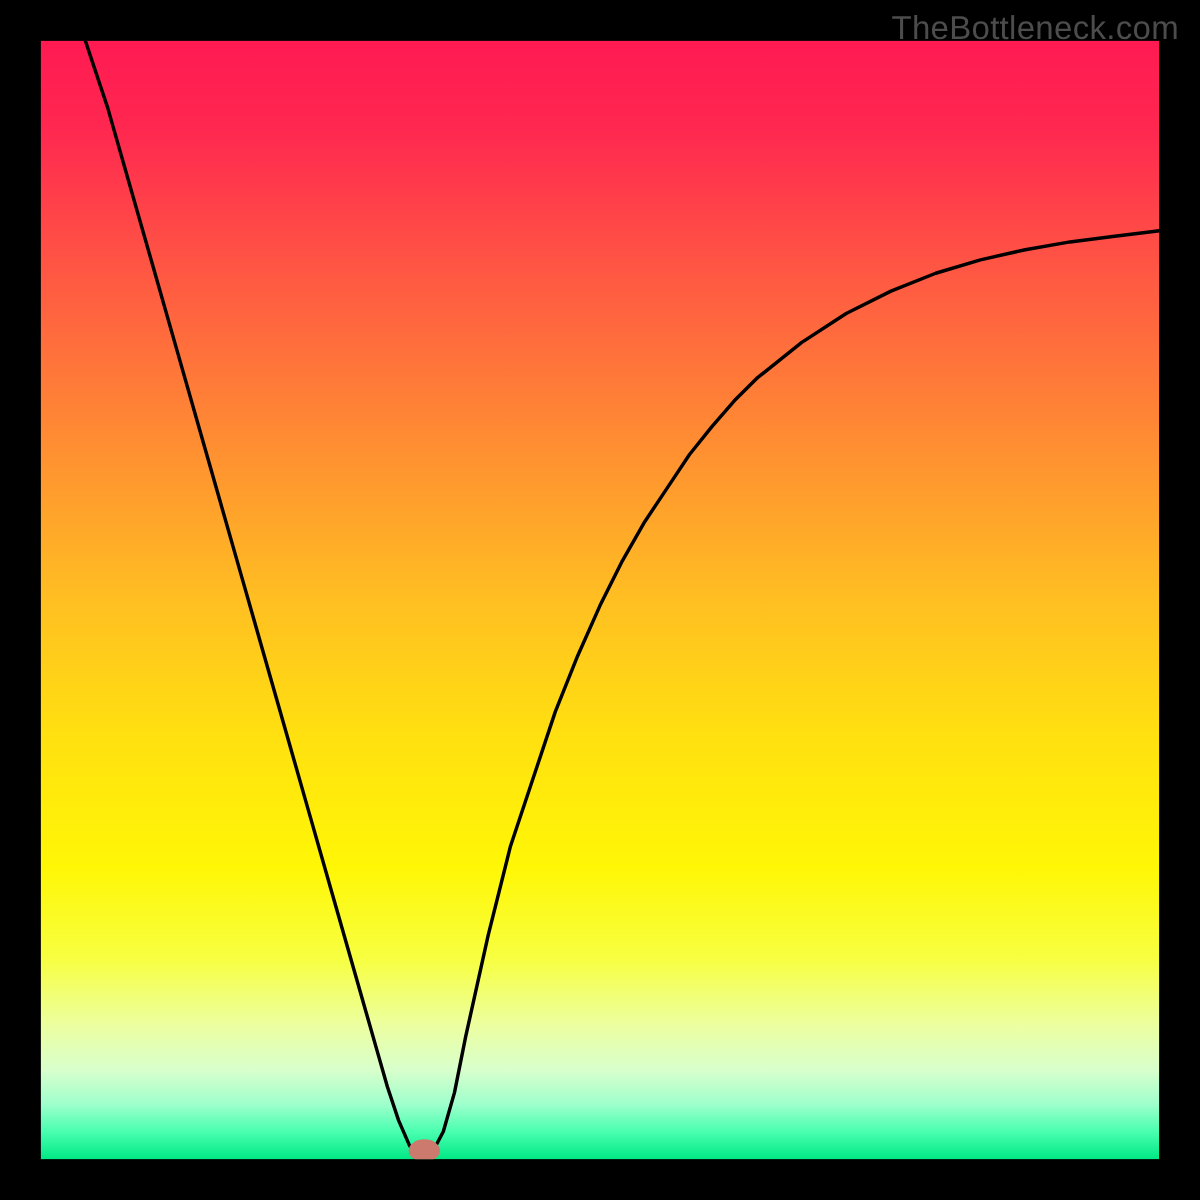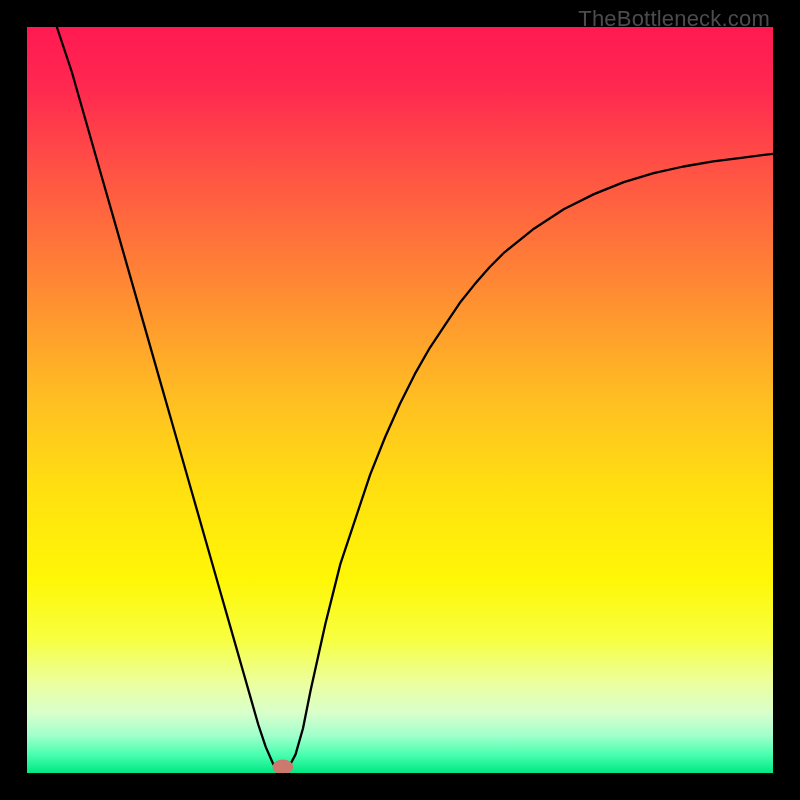--- a/index.html
+++ b/index.html
@@ -13,21 +13,21 @@
   }
   .frame {
     position: relative;
     width: 800px;
     height: 800px;
     background: #000;
   }
   .watermark {
     position: absolute;
     top: 6px;
-    right: 30px;
+    right: 14px;
     color: #4c4c4c;
     font-size: 22px;
     font-weight: 500;
     letter-spacing: 0.2px;
     z-index: 5;
   }
   .plot-wrap {
     position: absolute;
     left: 27px;
     top: 27px;

